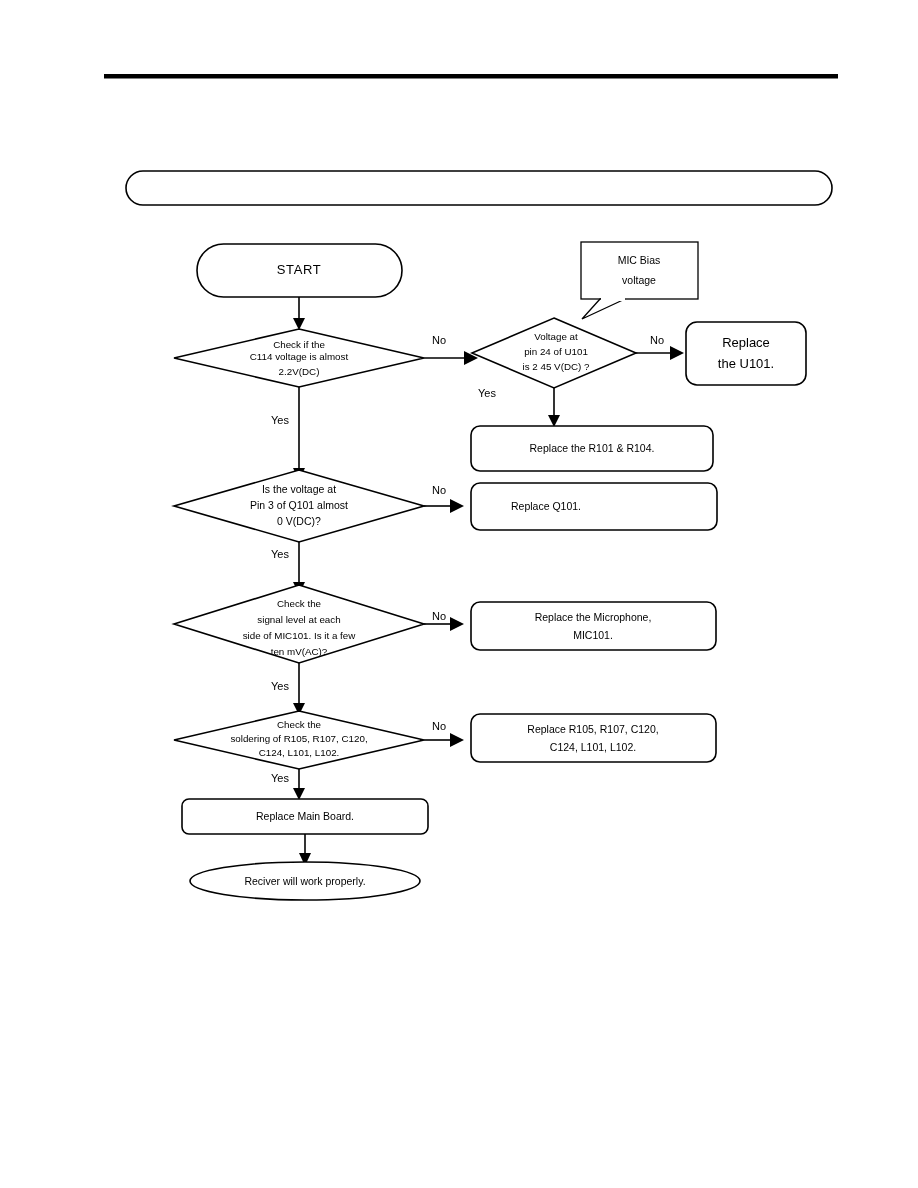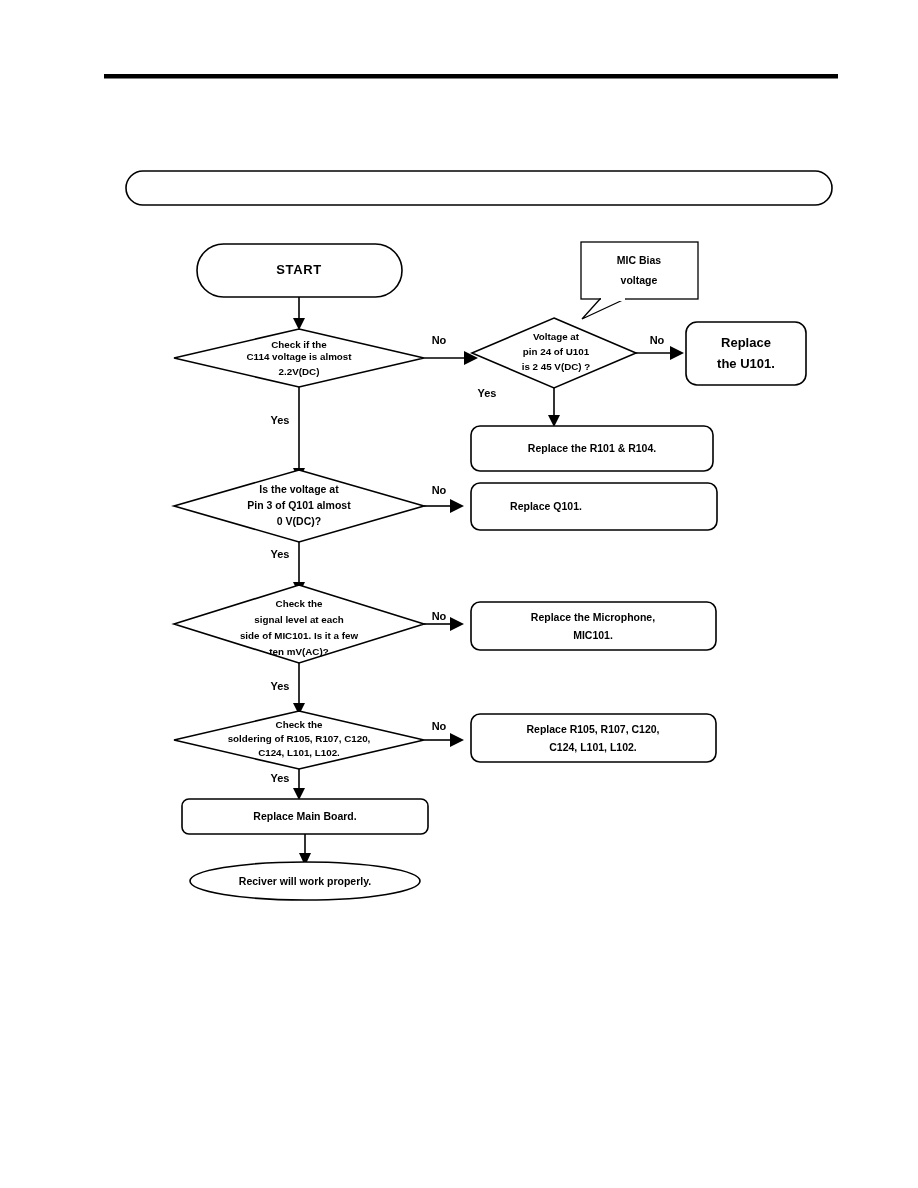--- a/index.html
+++ b/index.html
@@ -13,21 +13,20 @@
     position: relative;
     overflow: hidden;
     font-family: "Liberation Sans", sans-serif;
     color: #000000;
   }
   #page {
     position: absolute;
     left: 0; top: 0;
     width: 806px;
     height: 1188px;
-    font-weight: bold;
   }
   #flow-svg {
     position: absolute;
     left: 0; top: 0;
     width: 918px;
     height: 1188px;
   }
   .shape-line {
     fill: #ffffff;
     stroke: #000000;

